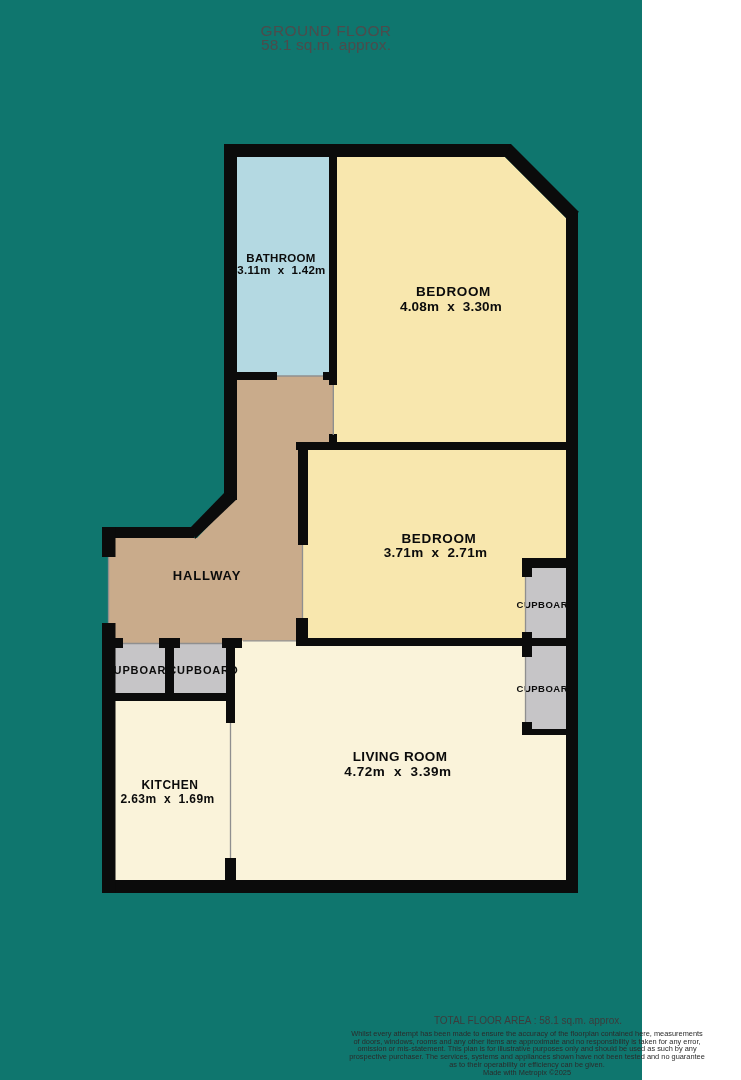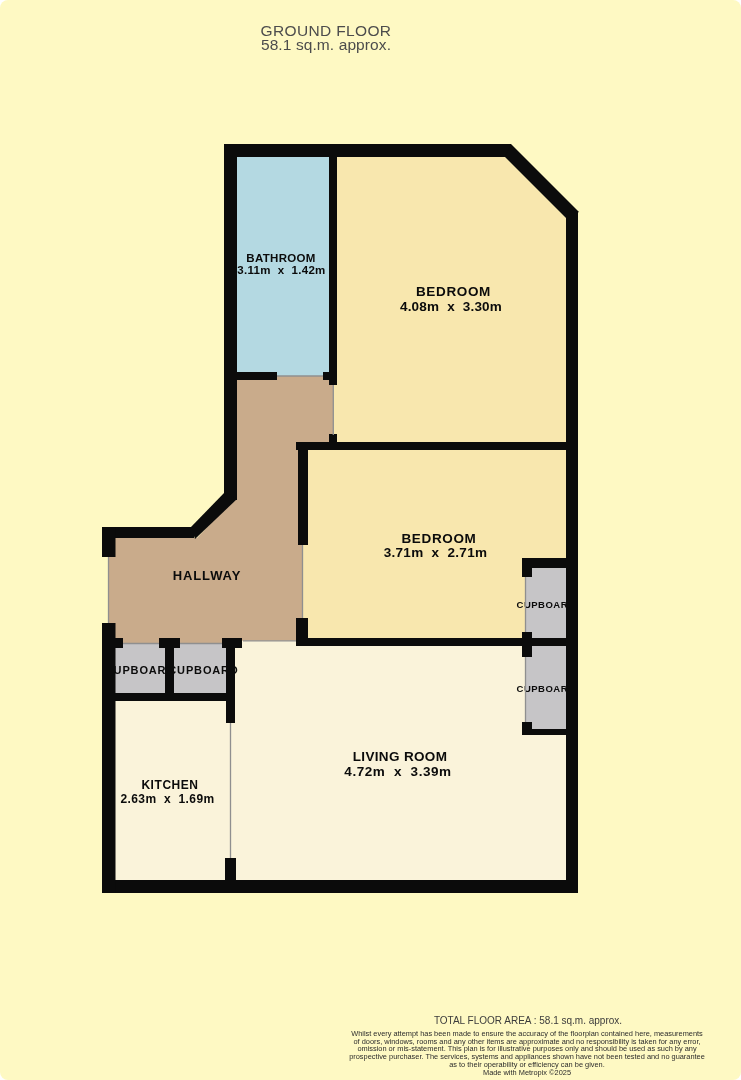--- a/index.html
+++ b/index.html
@@ -1,16 +1,16 @@
 <!DOCTYPE html>
 <html><head>
 <meta charset="utf-8">
 <style>
   html,body{margin:0;padding:0;background:#ffffff;}
-  .page{width:741px;height:1080px;position:relative;background:#fef9c3;font-family:"Liberation Sans",sans-serif;border-radius:8px;}
+  .page{width:642px;height:1080px;position:relative;background:#0f766e;font-family:"Liberation Sans",sans-serif;}
   svg{display:block;}
 </style>
 </head>
 <body>
 <div class="page">
 <svg width="741" height="1080" viewBox="0 0 741 1080" xmlns="http://www.w3.org/2000/svg">
 
   <g fill="#4c4c4c" text-anchor="middle" font-family="Liberation Sans, sans-serif">
     <text x="326" y="36" font-size="15.5" letter-spacing="0.35">GROUND FLOOR</text>
     <text x="326" y="50" font-size="15.5" letter-spacing="0.1">58.1 sq.m. approx.</text>

